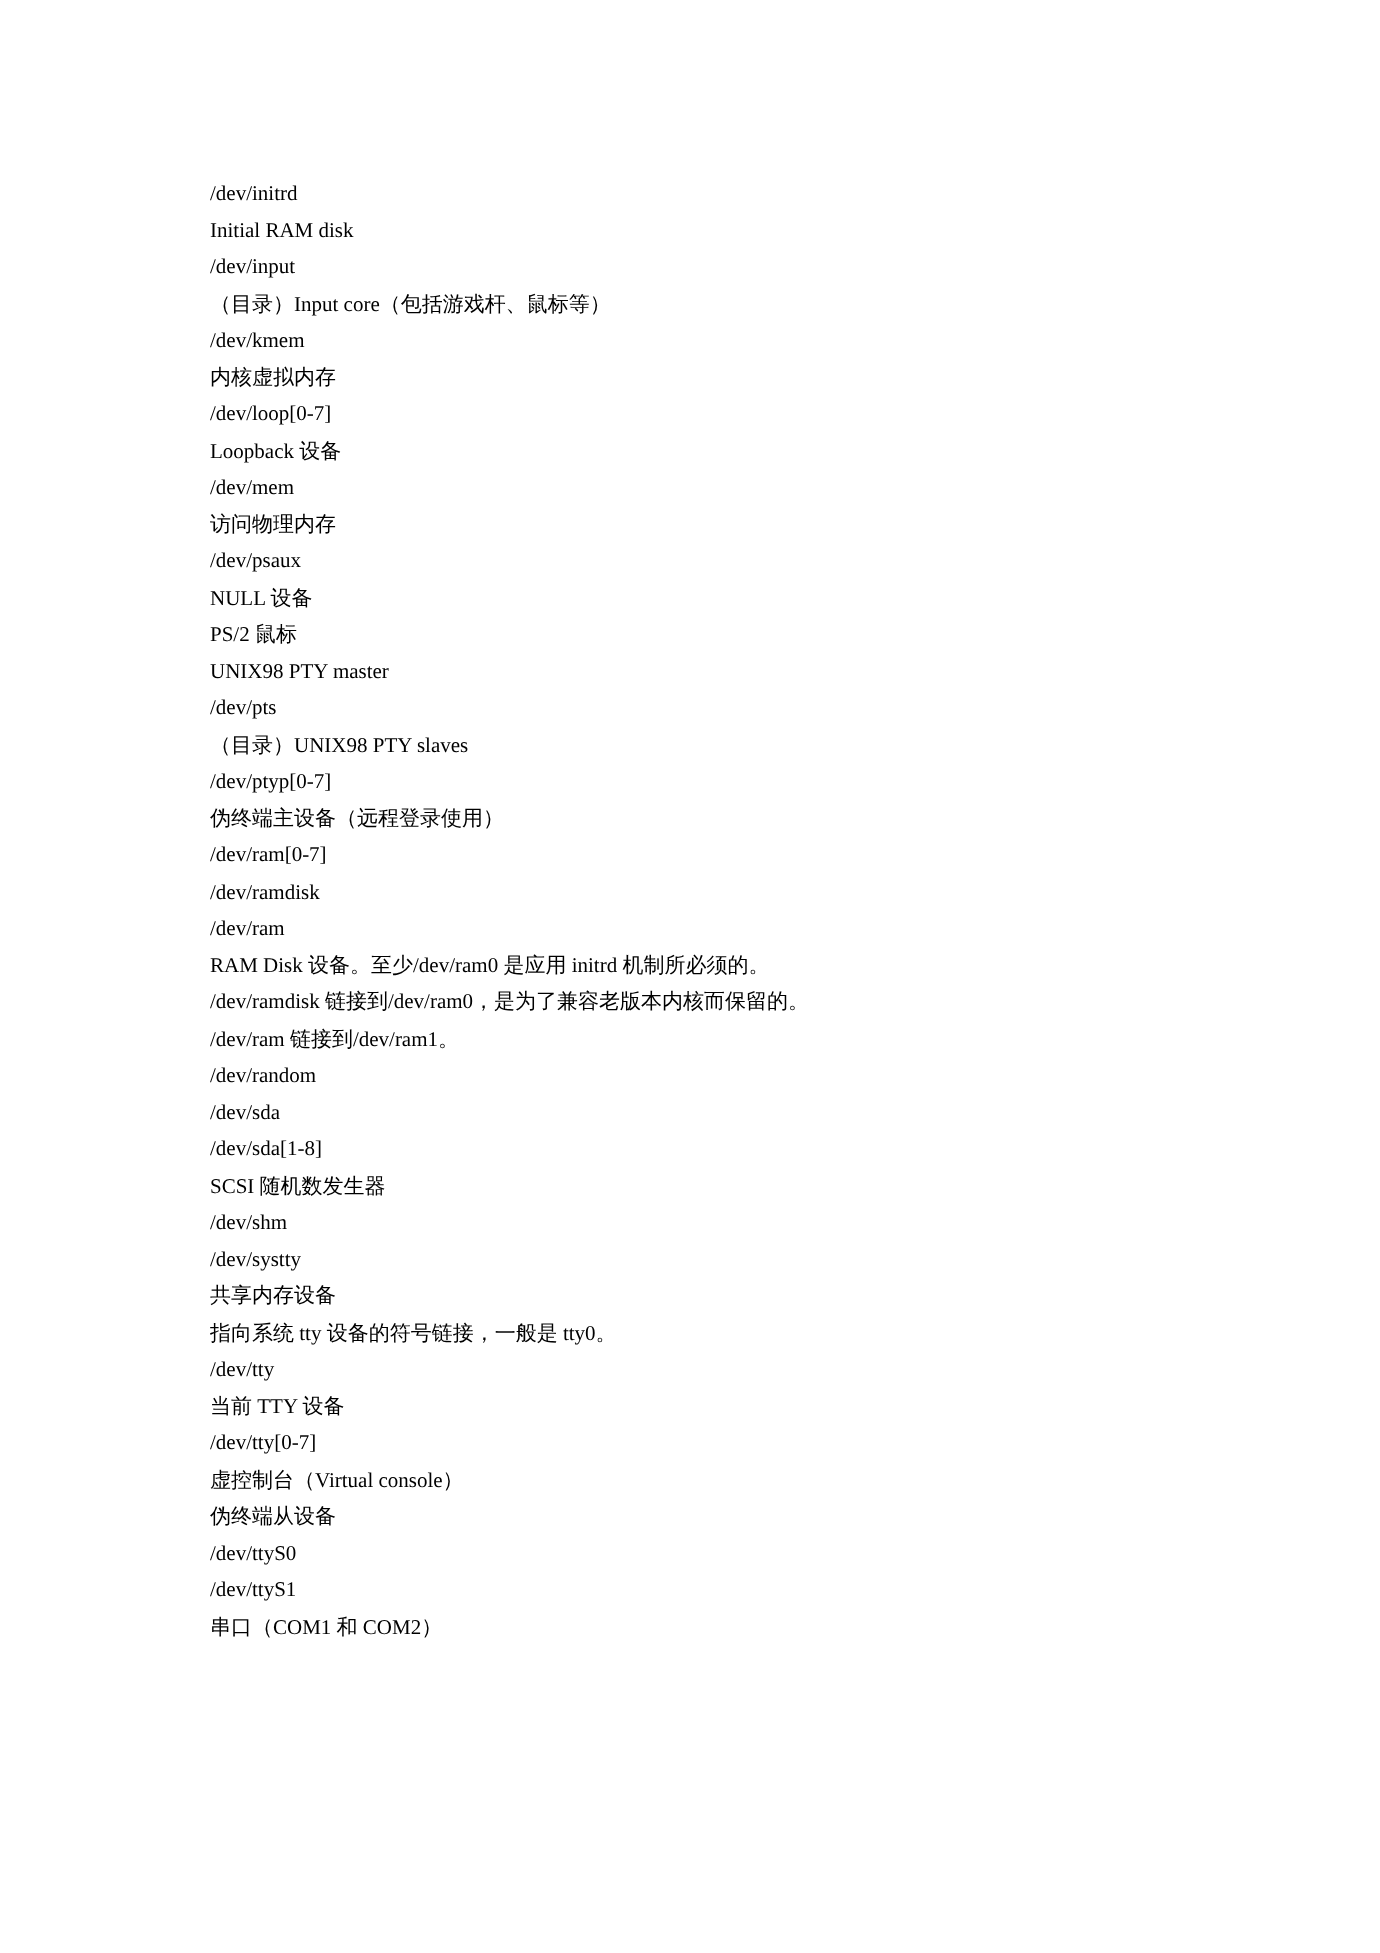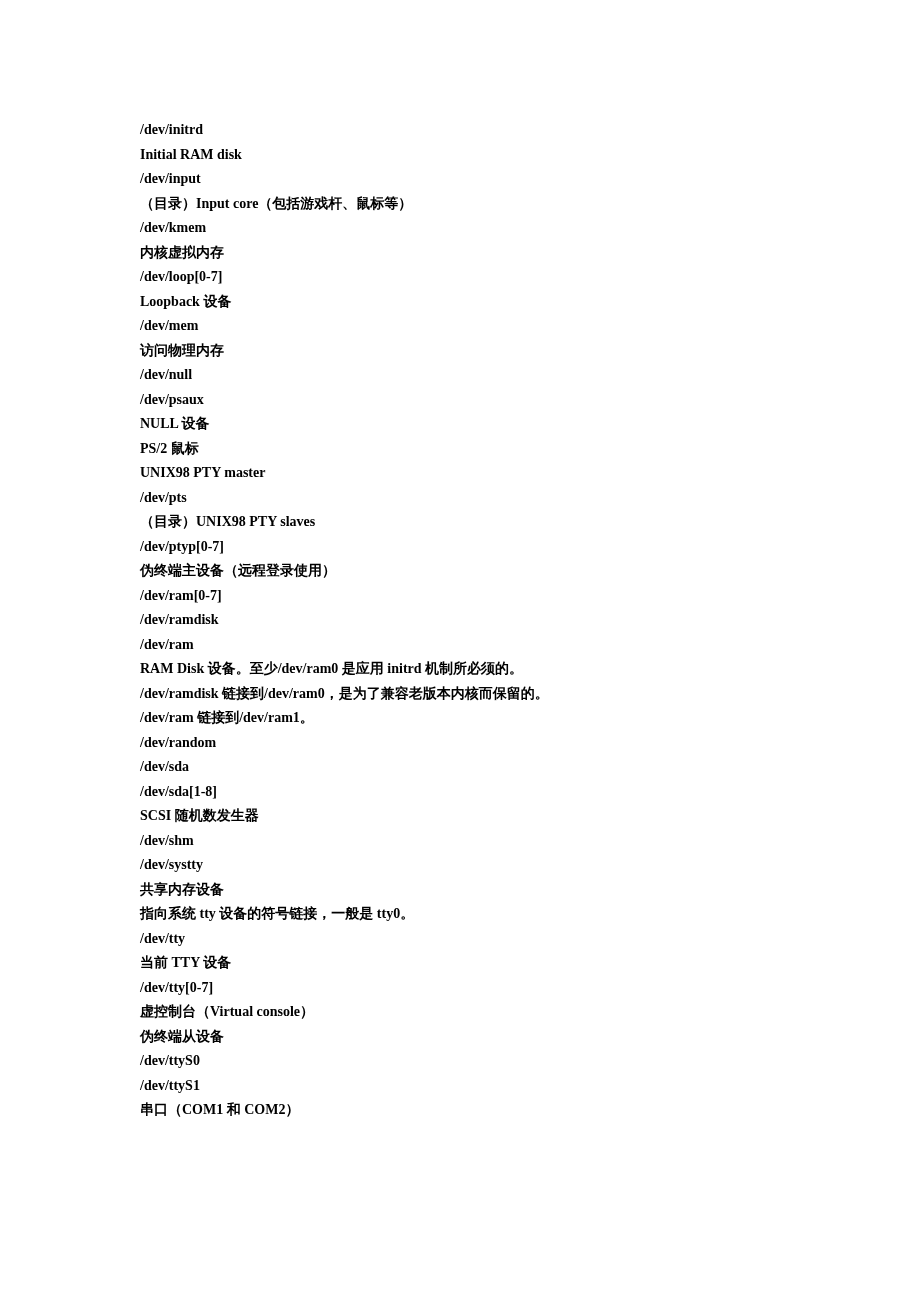--- a/index.html
+++ b/index.html
@@ -9,41 +9,39 @@
     font-family: "SimSun", "宋体", serif;
     font-size: 14px;
     color: #000000;
     line-height: 1.75;
   }
   .page {
     width: 761px;
     min-height: 1302px;
     padding: 118px 140px 80px 140px;
     box-sizing: border-box;
-    font-weight: bold;
   }
   .line {
     white-space: pre-wrap;
   }
 </style>
 </head>
 <body>
 
 <div class="page">
   <div class="line">/dev/initrd</div>
   <div class="line">Initial RAM disk</div>
   <div class="line">/dev/input</div>
   <div class="line">（目录）Input core（包括游戏杆、鼠标等）</div>
   <div class="line">/dev/kmem</div>
   <div class="line">内核虚拟内存</div>
   <div class="line">/dev/loop[0-7]</div>
   <div class="line">Loopback 设备</div>
   <div class="line">/dev/mem</div>
   <div class="line">访问物理内存</div>
-  <div class="line">/dev/null</div>
   <div class="line">/dev/psaux</div>
   <div class="line">NULL 设备</div>
   <div class="line">PS/2 鼠标</div>
   <div class="line">UNIX98 PTY master</div>
   <div class="line">/dev/pts</div>
   <div class="line">（目录）UNIX98 PTY slaves</div>
   <div class="line">/dev/ptyp[0-7]</div>
   <div class="line">伪终端主设备（远程登录使用）</div>
   <div class="line">/dev/ram[0-7]</div>
   <div class="line">/dev/ramdisk</div>

